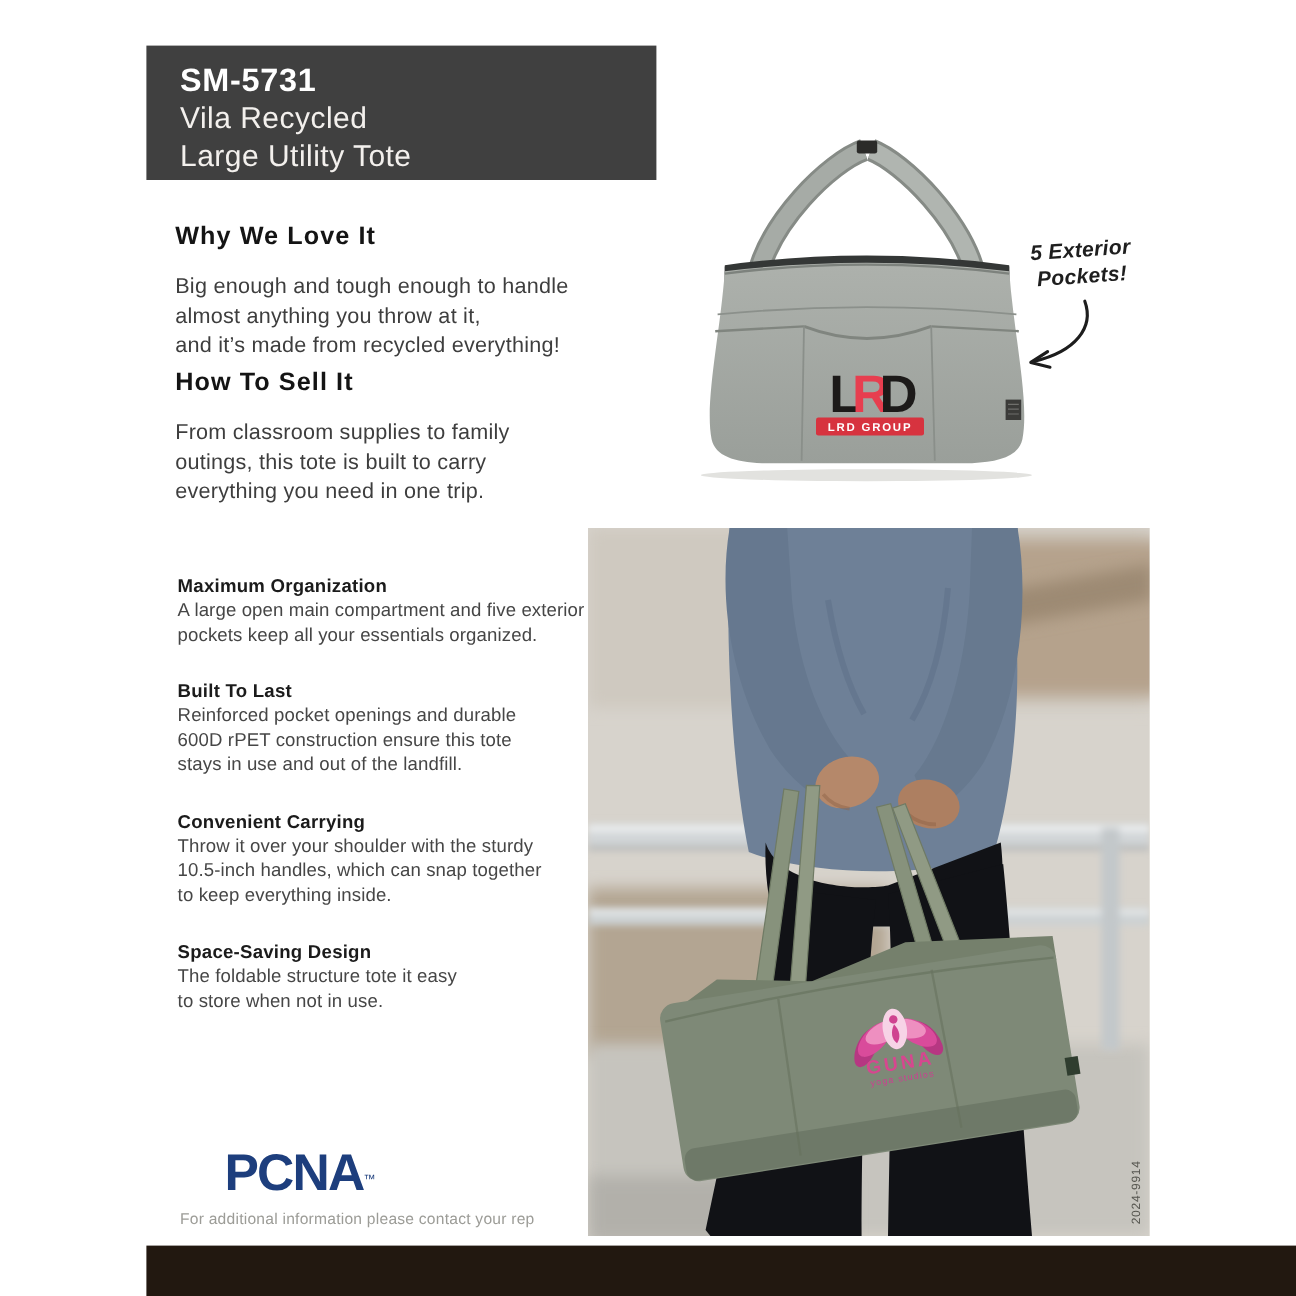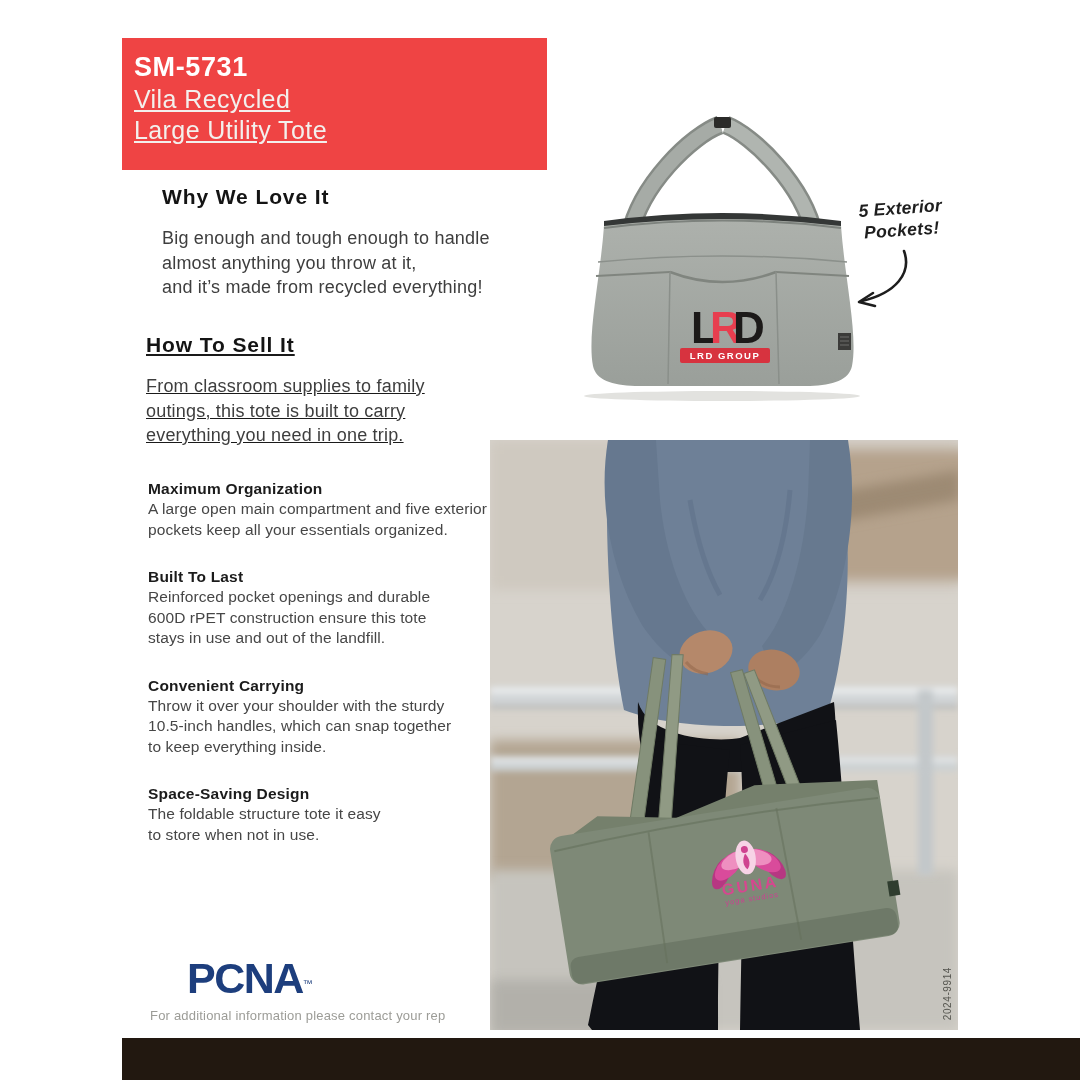--- a/index.html
+++ b/index.html
@@ -2,29 +2,29 @@
 <html><head>
 <meta charset="utf-8">
 <style>
   html,body{margin:0;padding:0;background:#ffffff;}
   .page{
     position:relative;width:1080px;height:1080px;background:#ffffff;overflow:hidden;
     font-family:"Liberation Sans", sans-serif;color:#1a1a1a;
   }
   
   .header-box{
-    position:absolute;left:122px;top:38px;width:425px;height:132px;
-    background:#ef4444;box-sizing:border-box;padding:13px 0 0 12px;color:#fff;
+    position:absolute;left:122px;top:38px;width:425px;height:112px;
+    background:#404040;box-sizing:border-box;padding:13px 0 0 28px;color:#fff;
   }
   .header-code{font-size:27px;font-weight:bold;letter-spacing:.6px;line-height:33px;}
-  .header-line{font-size:25px;font-weight:400;letter-spacing:.4px;line-height:31px;color:#f3f0ed;text-decoration:underline;}
+  .header-line{font-size:25px;font-weight:400;letter-spacing:.4px;line-height:31px;color:#f3f0ed;}
   
   .sec{position:absolute;left:146px;width:370px;}
-  .sec-why{top:185px;margin-left:16px;}
-  .sec-how{top:333px;text-decoration:underline;}
+  .sec-why{top:185px;}
+  .sec-how{top:307px;}
   .sec-heading{font-size:21px;font-weight:bold;letter-spacing:.9px;color:#141414;margin:0 0 17px 0;}
   .sec-line{font-size:18px;color:#3e3e3e;line-height:24.5px;letter-spacing:.2px;}
   .features{position:absolute;left:148px;top:478px;width:360px;}
   .feature{margin-bottom:26px;}
   .feature-title{font-size:15.5px;font-weight:bold;color:#1b1b1b;line-height:21px;letter-spacing:.2px;}
   .feature-line{font-size:15.5px;color:#464646;line-height:20.5px;letter-spacing:.1px;}
   
   .pcna{position:absolute;left:149px;top:956px;color:#1d3e7d;margin-left:38px;}
   .pcna-word{font-size:43px;font-weight:bold;letter-spacing:-1.5px;line-height:44px;}
   .pcna-tm{font-size:10px;vertical-align:6px;letter-spacing:0;}

